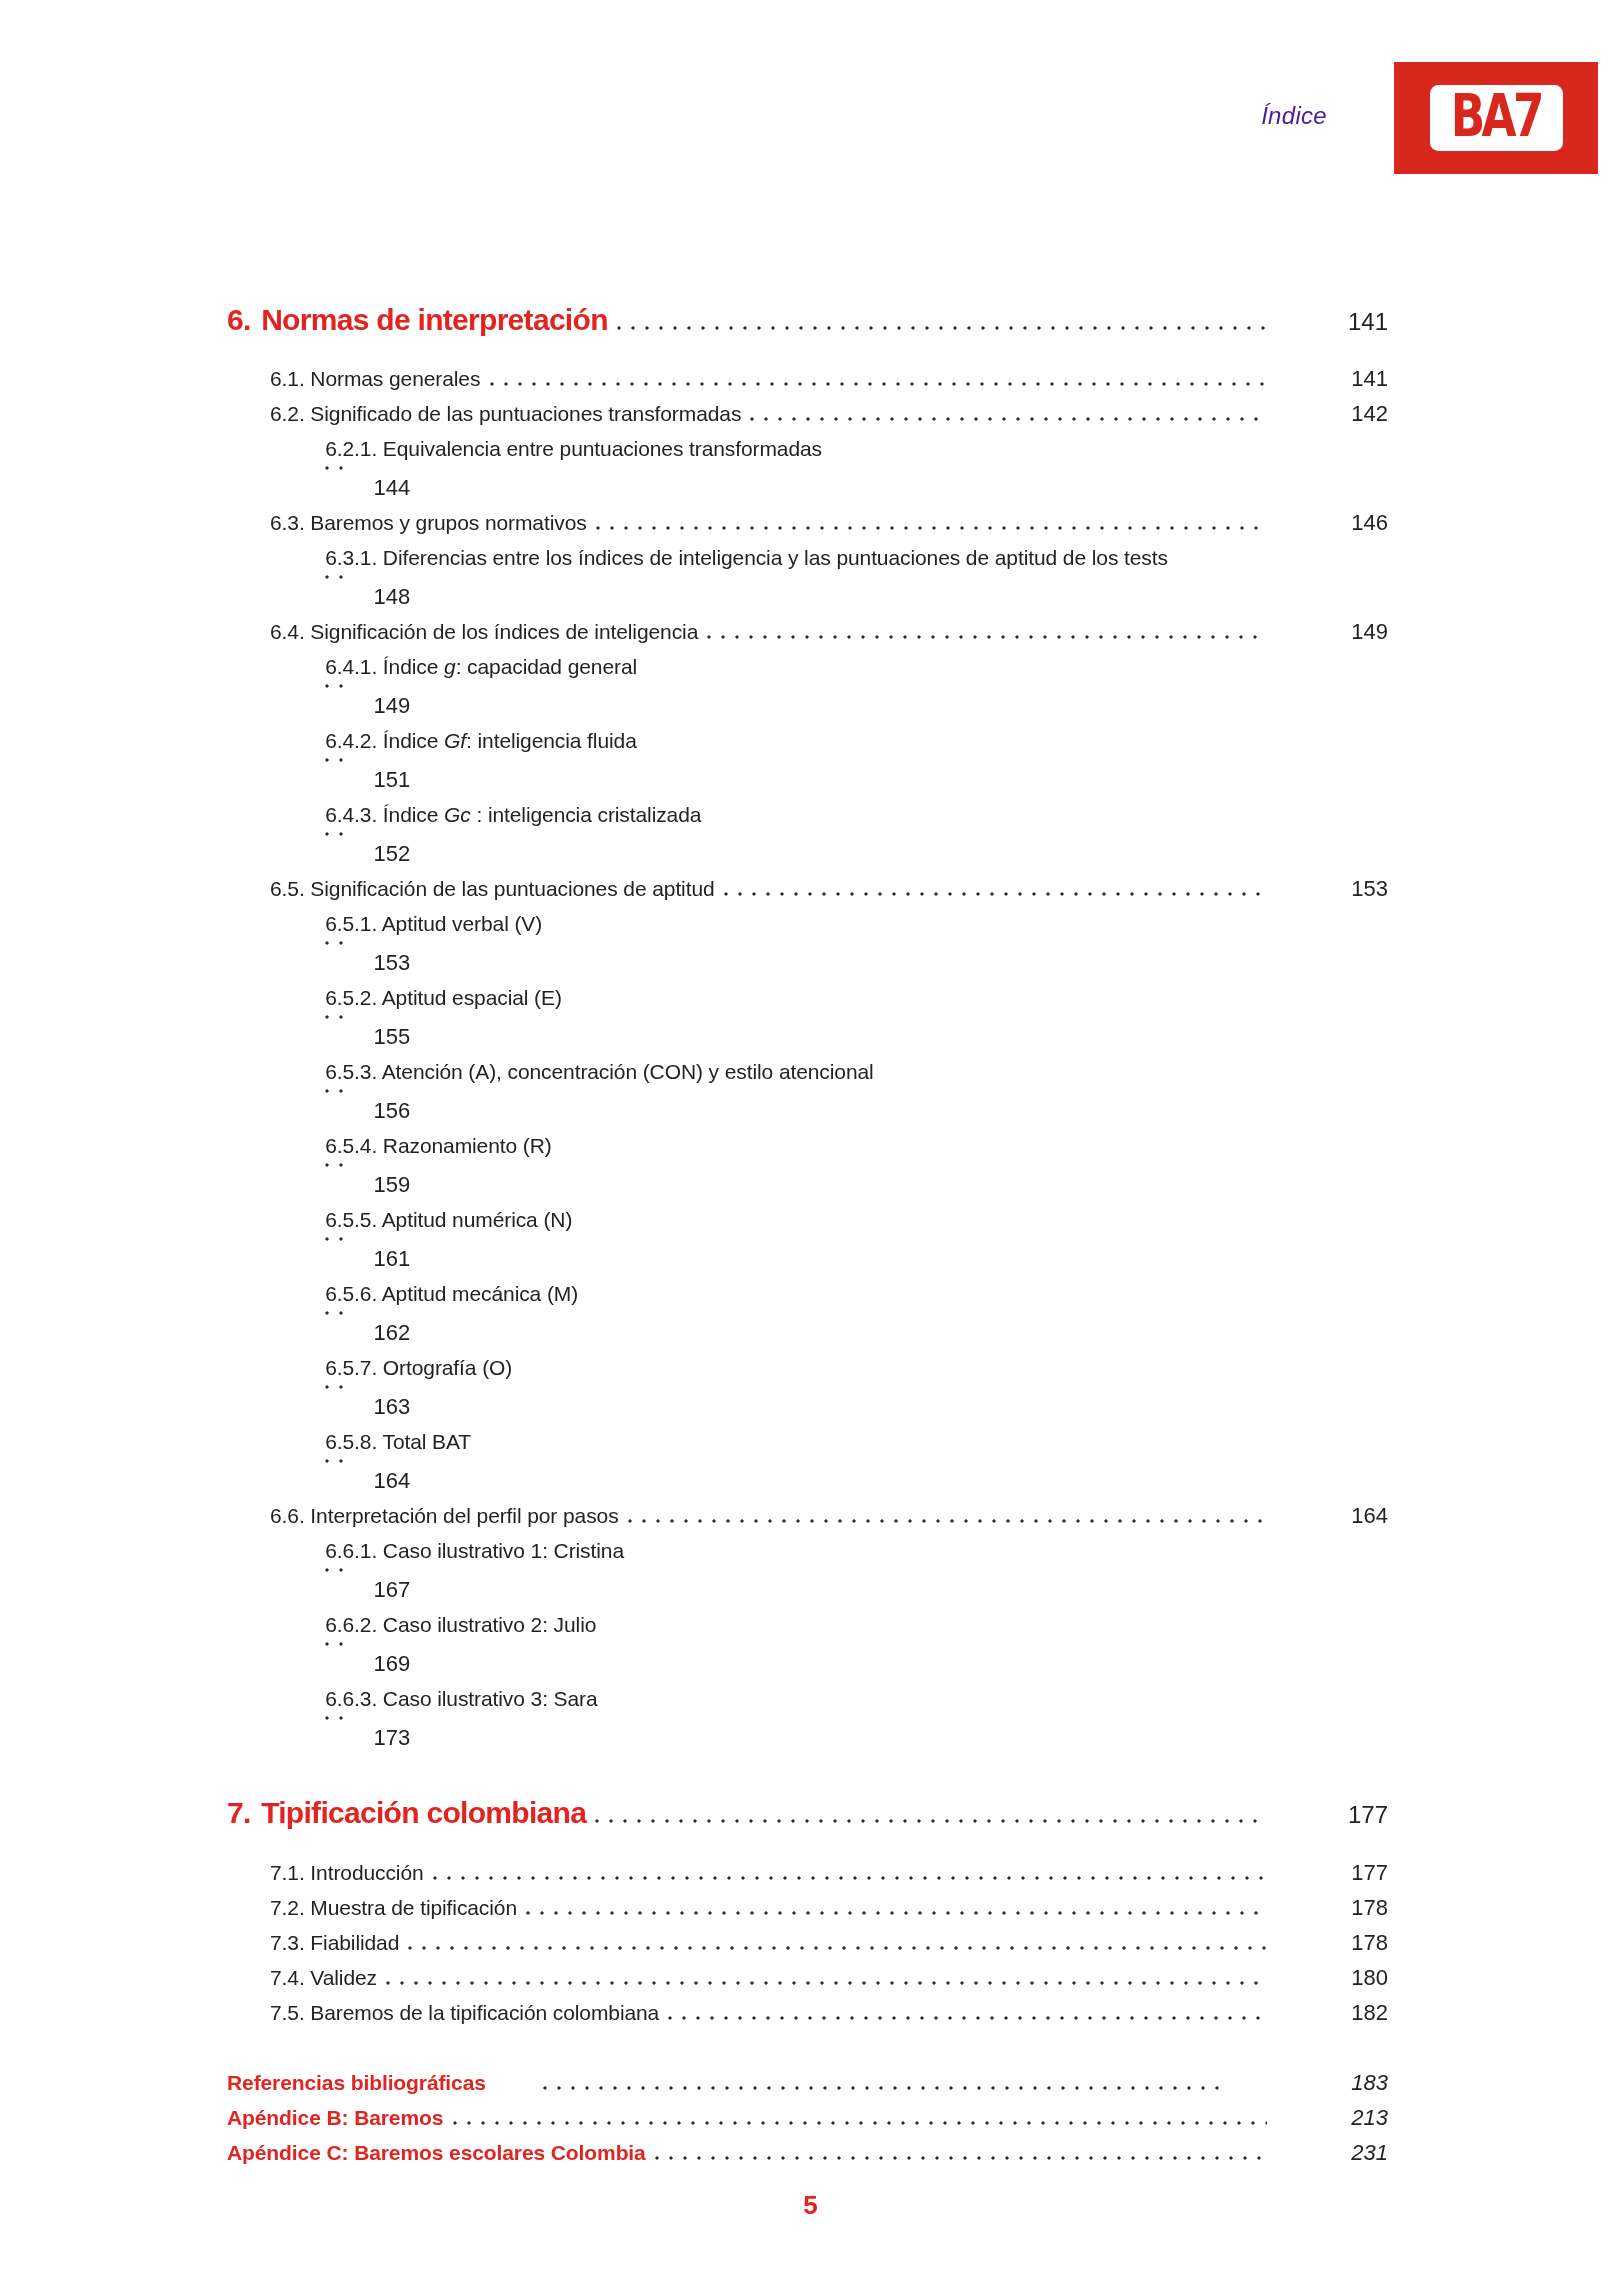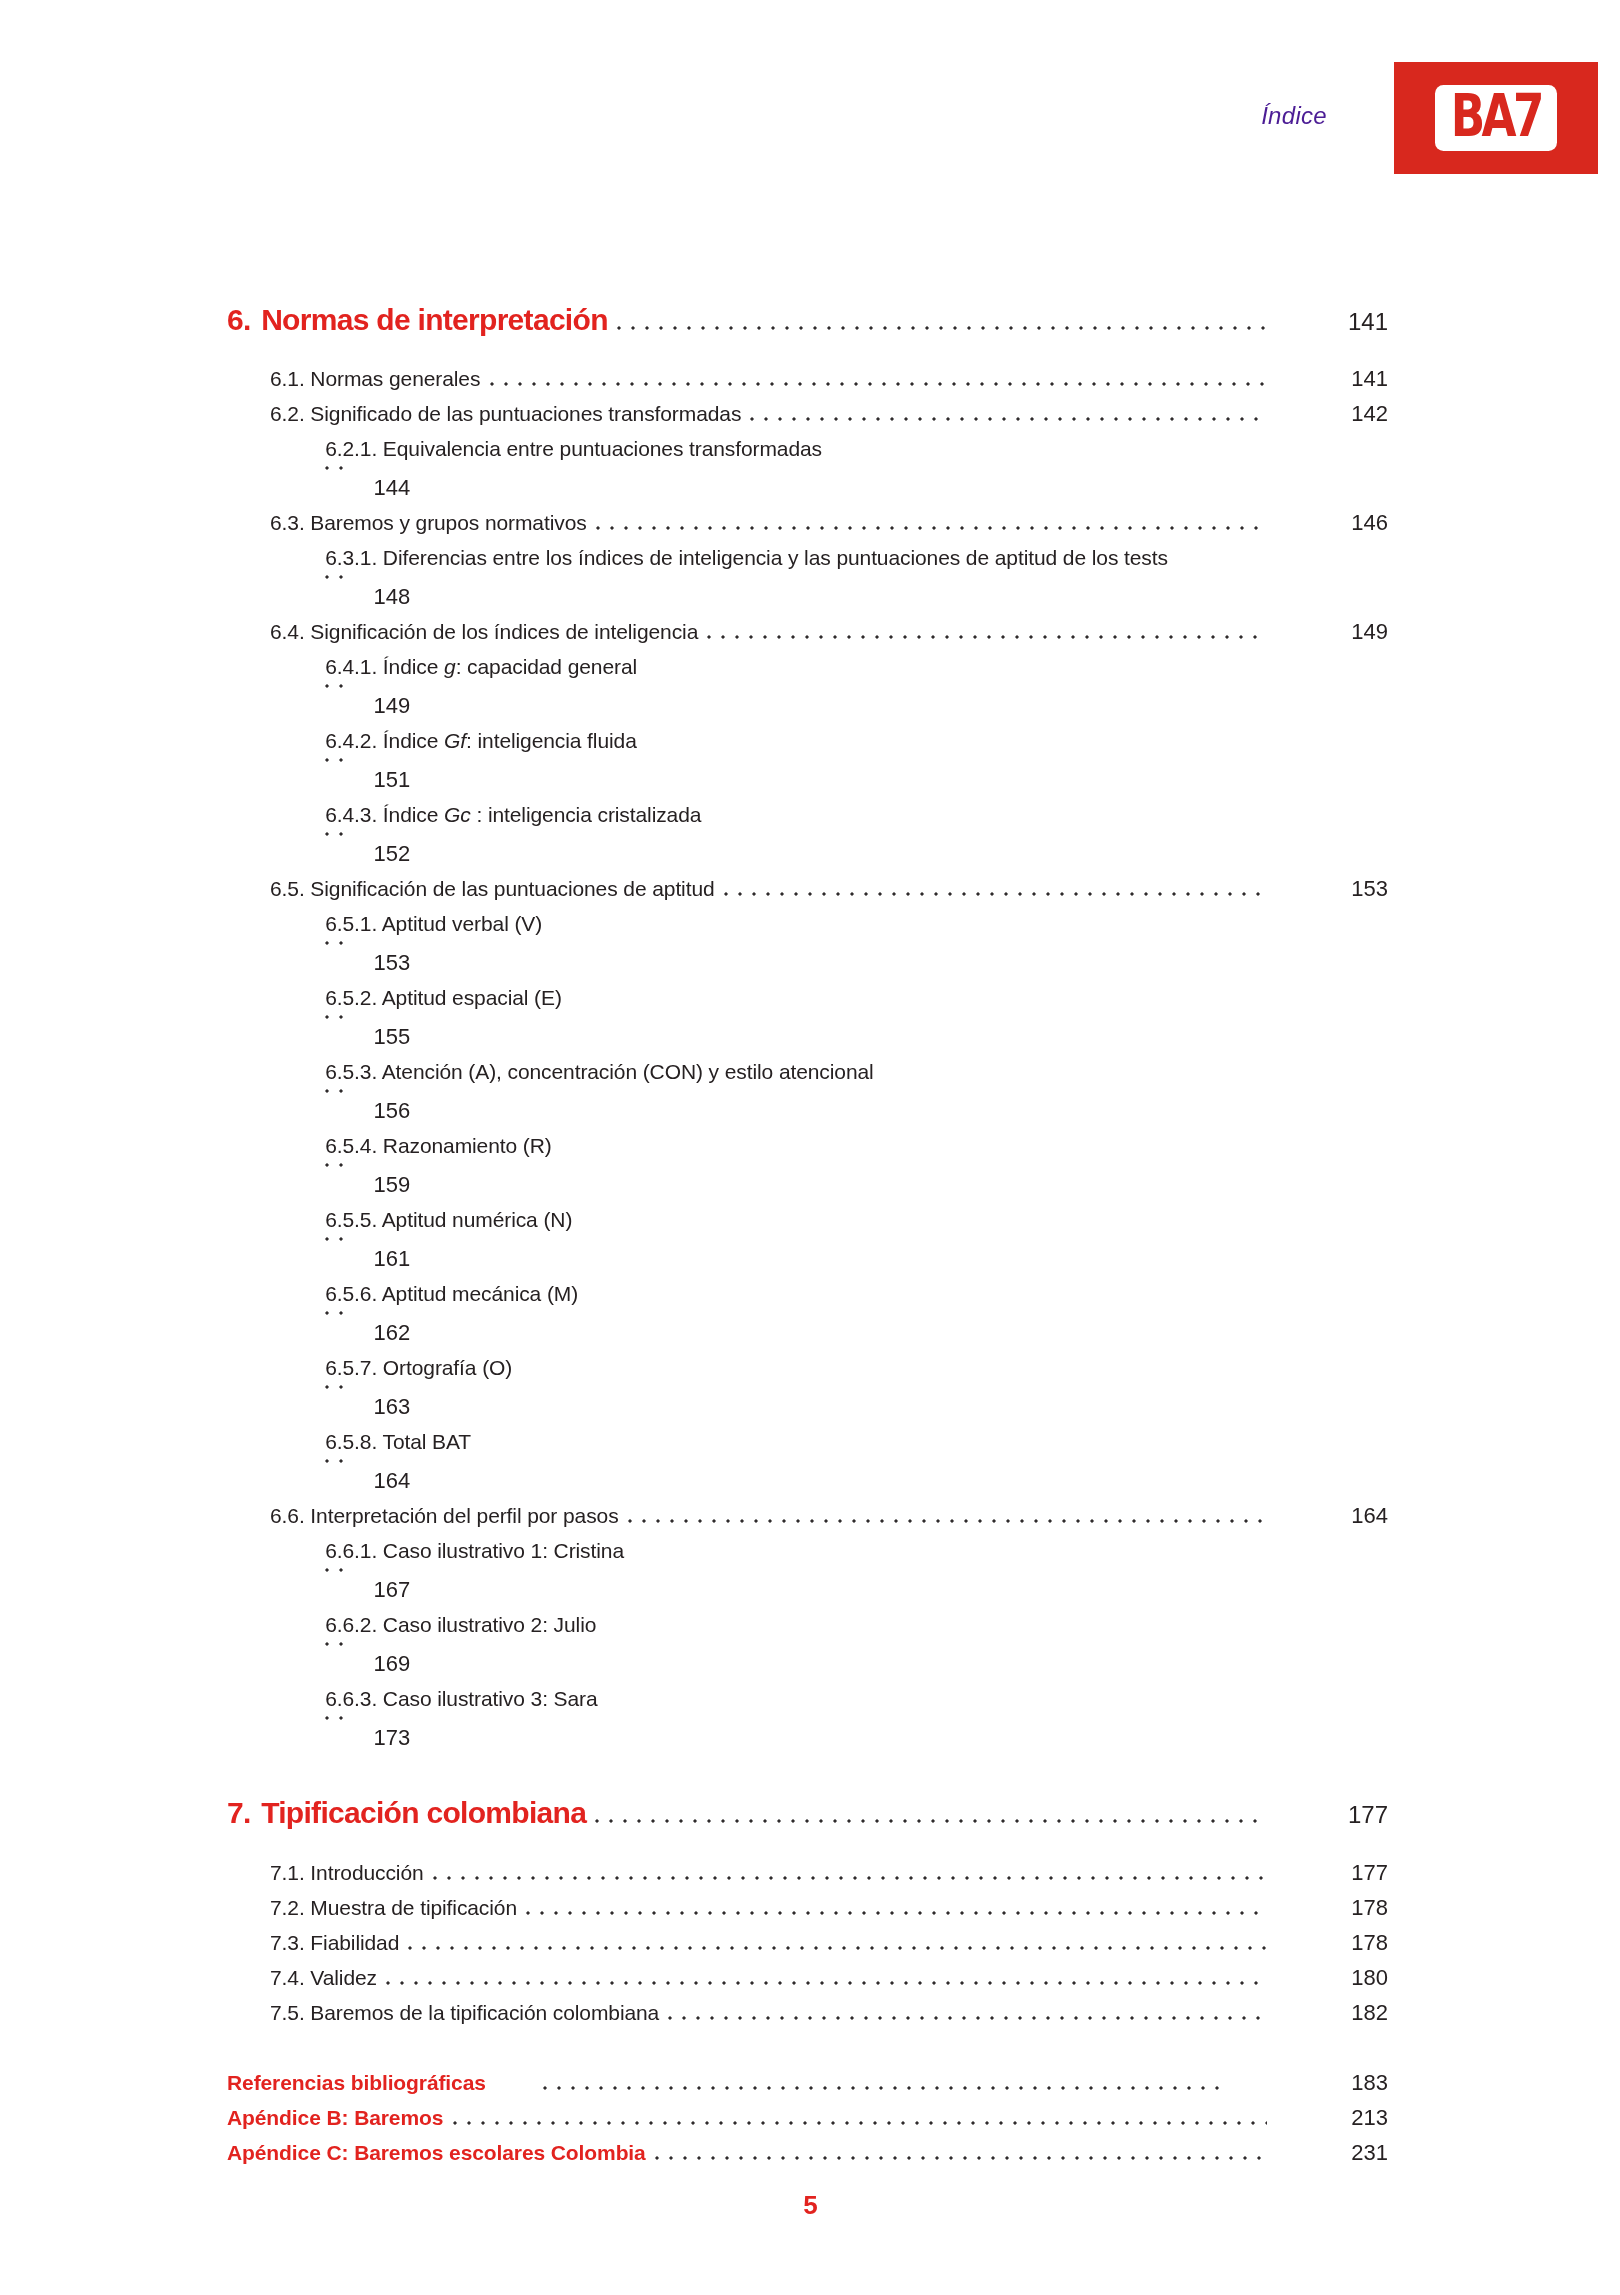--- a/index.html
+++ b/index.html
@@ -24,21 +24,21 @@
     letter-spacing: 0.3px;
   }
   .logo {
     position: absolute;
     left: 1394px; top: 62px;
     width: 204px; height: 112px;
     background: #d8281e;
     display: flex; align-items: center; justify-content: center;
   }
   .logo-plate {
-    width: 122px; height: 66px;
+    width: 133px; height: 66px;
     background: #ffffff;
     border-radius: 8.5px;
     display: flex; align-items: center; justify-content: center;
     overflow: hidden;
   }
   .logo-text {
     font-family: "DejaVu Sans", sans-serif;
     font-weight: bold;
     font-size: 58px;
     line-height: 1;
@@ -92,21 +92,21 @@
     margin-top: 35px;
     margin-bottom: 16.4px;
   }
   .row.chapter:first-child { margin-top: 0; }
   .row.chapter .page { font-size: 24px; font-weight: normal; color: #262122; }
 
   .row.lvl2 { padding-left: 43px; }
   .row.lvl3 { padding-left: 89px; flex-direction: column; }
 
   .row.appendix { font-weight: bold; color: #e2231f; }
-  .row.appendix .page { font-weight: normal; color: #262122; }
+  .row.appendix .page { font-weight: normal; color: #262122; font-style: italic; }
   .row.entry + .row.appendix { margin-top: 35px; gap: 48px; }
 
   .it { font-style: italic; }
 
   
   .footer-page {
     position: absolute;
     left: 0; top: 2190px;
     width: 100%;
     text-align: center;

